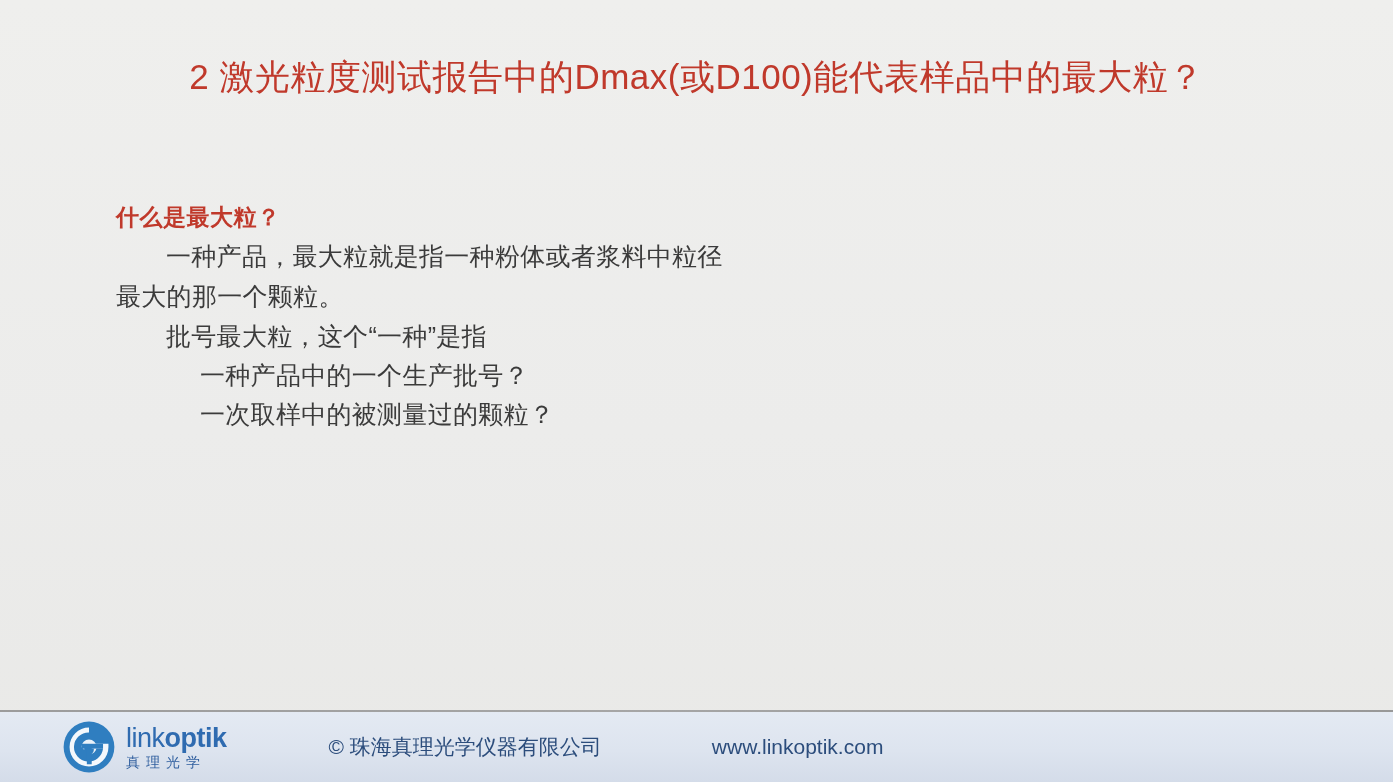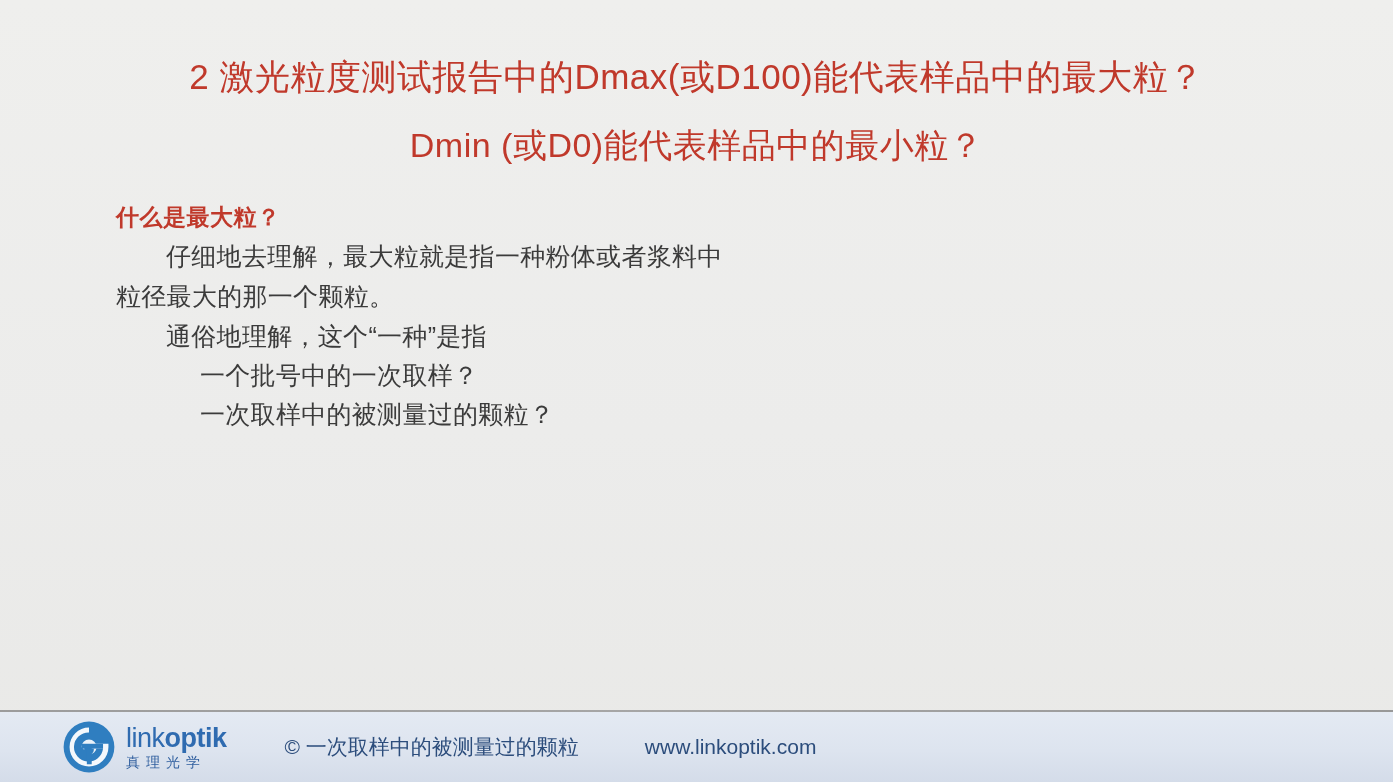--- a/index.html
+++ b/index.html
@@ -106,20 +106,21 @@
   }
   .footer {
     position: absolute;
     left: 0;
     top: 712px;
     width: 1393px;
     height: 70px;
     background: linear-gradient(180deg, #e4eaf3 0%, #dde4ef 55%, #d4dce9 100%);
     display: flex;
     align-items: center;
+    gap: 44px;
   }
   .footer-logo {
     display: flex;
     align-items: center;
     margin-left: 62px;
   }
   .logo-mark {
     width: 54px;
     height: 54px;
     flex: 0 0 54px;
@@ -158,33 +159,32 @@
     margin-left: 66px;
   }
 </style>
 </head>
 <body>
 
 <div class="slide">
 
   <div class="title-block">
     <div class="title-line">2  激光粒度测试报告中的Dmax(或D100)能代表样品中的最大粒？</div>
-    <div class="title-line second">Dmin (或D0)能代表样品中的最小粒？</div>
   </div>
 
   <div class="columns">
 
     <div class="col col-left">
       <div class="sec-heading">什么是最大粒？</div>
 
-      <p class="para">仔细地去理解，最大粒就是指一种粉体或者浆料中粒径最大的那一个颗粒。</p>
-
-      <p class="para">通俗地理解，这个“一种”是指</p>
-
-      <p class="bullet-line">一个批号中的一次取样？</p>
+      <p class="para">一种产品，最大粒就是指一种粉体或者浆料中粒径最大的那一个颗粒。</p>
+
+      <p class="para">批号最大粒，这个“一种”是指</p>
+
+      <p class="bullet-line">一种产品中的一个生产批号？</p>
       <p class="bullet-line">一次取样中的被测量过的颗粒？</p>
 
     </div>
 
   </div>
 
   <div class="footer-rule"></div>
 
   <div class="footer">
 
@@ -195,17 +195,17 @@
         <path d="M36 50 a14 14 0 1 1 14 14 a9 9 0 1 0 -9 -9 Z" fill="#ffffff" opacity="0.9"></path>
         <rect x="46" y="46" width="9" height="36" fill="#2f7ec0"></rect>
         <rect x="36" y="44" width="40" height="9" fill="#2f7ec0"></rect>
       </svg>
       <div class="logo-text">
         <div class="logo-word"><span class="thin">link</span><span>optik</span></div>
         <div class="logo-cn">真理光学</div>
       </div>
     </div>
 
-    <div class="footer-item footer-copyright">© 一次取样中的被测量过的颗粒</div>
+    <div class="footer-item footer-copyright">© 珠海真理光学仪器有限公司</div>
     <div class="footer-item footer-url">www.linkoptik.com</div>
   </div>
 
 </div>
 
 </body></html>

